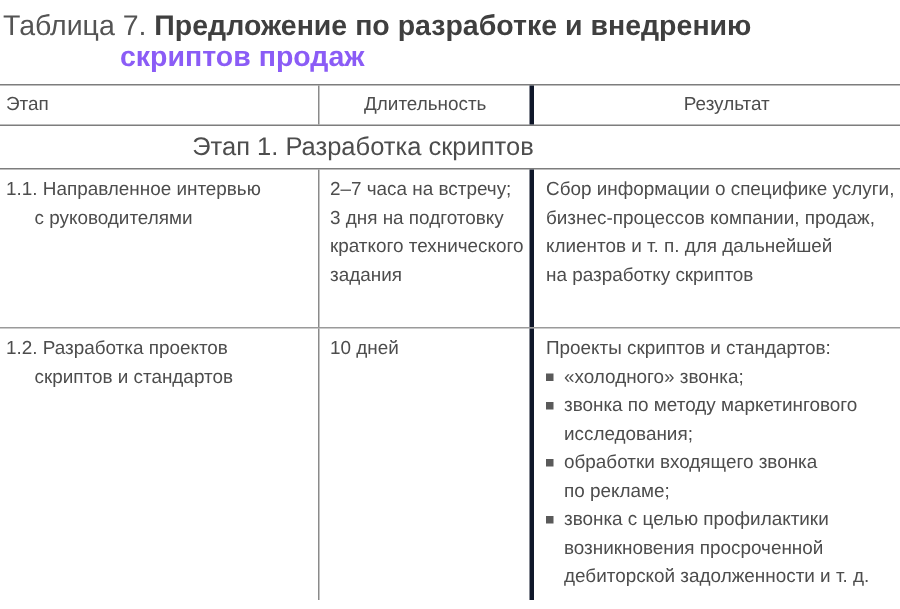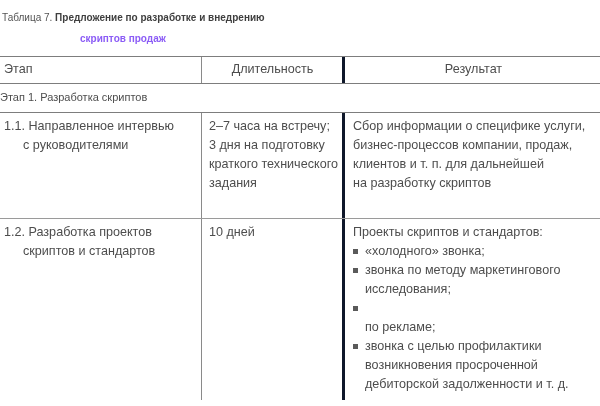--- a/index.html
+++ b/index.html
@@ -12,21 +12,21 @@
     height: 406px;
     overflow: hidden;
     font-family: "Liberation Sans", "DejaVu Sans", sans-serif;
     color: #4d4d4d;
     -webkit-font-smoothing: antialiased;
   }
 
   
   .title-block {
     padding: 7px 16px 0 2px;
-    font-size: 10px;
+    font-size: 19px;
     line-height: 21px;
   }
   .title-line {
     white-space: nowrap;
   }
   .title-label {
     font-weight: 400;
     color: #545454;
   }
   .title-strong {
@@ -60,32 +60,32 @@
   .row {
     position: relative;
     display: flex;
     align-items: stretch;
   }
   .cell {
     box-sizing: border-box;
     padding: 4px 6px 6px 4px;
   }
   .col-stage  { width: 201px; flex: 0 0 201px; }
-  .col-dur    { width: 141px; flex: 0 0 141px; border-left: 1px solid #8a8a8a; padding-left: 7px; }
+  .col-dur    { width: 141px; flex: 0 0 141px; border-left: 1px solid #8a8a8a; padding-left: 7px; margin-left: 11px; }
   .col-res    { width: 258px; flex: 0 0 258px; border-left: 3px solid #0f172a; padding-left: 8px; }
 
   
   .hdr .cell { padding-top: 3px; padding-bottom: 4px; }
   .hdr .col-dur, .hdr .col-res { text-align: center; }
 
   
   .band {
-    text-align: left;
+    text-align: center;
     padding: 4px 0 5px 0;
-    font-size: 11px;
+    font-size: 17px;
   }
 
   
   .hang {
     padding-left: 19px;
     text-indent: -19px;
   }
 
   
   .res-lead { margin: 0 0 0 0; }
@@ -180,21 +180,21 @@
           <span class="bullet"></span>
           <span class="nowrapline">«холодного» звонка;</span>
         </li>
         <li>
           <span class="bullet"></span>
           <span class="nowrapline">звонка по методу маркетингового</span><br>
           <span class="nowrapline">исследования;</span>
         </li>
         <li>
           <span class="bullet"></span>
-          <br>
+          <span class="nowrapline">обработки входящего звонка</span><br>
           <span class="nowrapline">по рекламе;</span>
         </li>
         <li>
           <span class="bullet"></span>
           <span class="nowrapline">звонка с целью профилактики</span><br>
           <span class="nowrapline">возникновения просроченной</span><br>
           <span class="nowrapline">дебиторской задолженности и т. д.</span>
         </li>
       </ul>
     </div>

